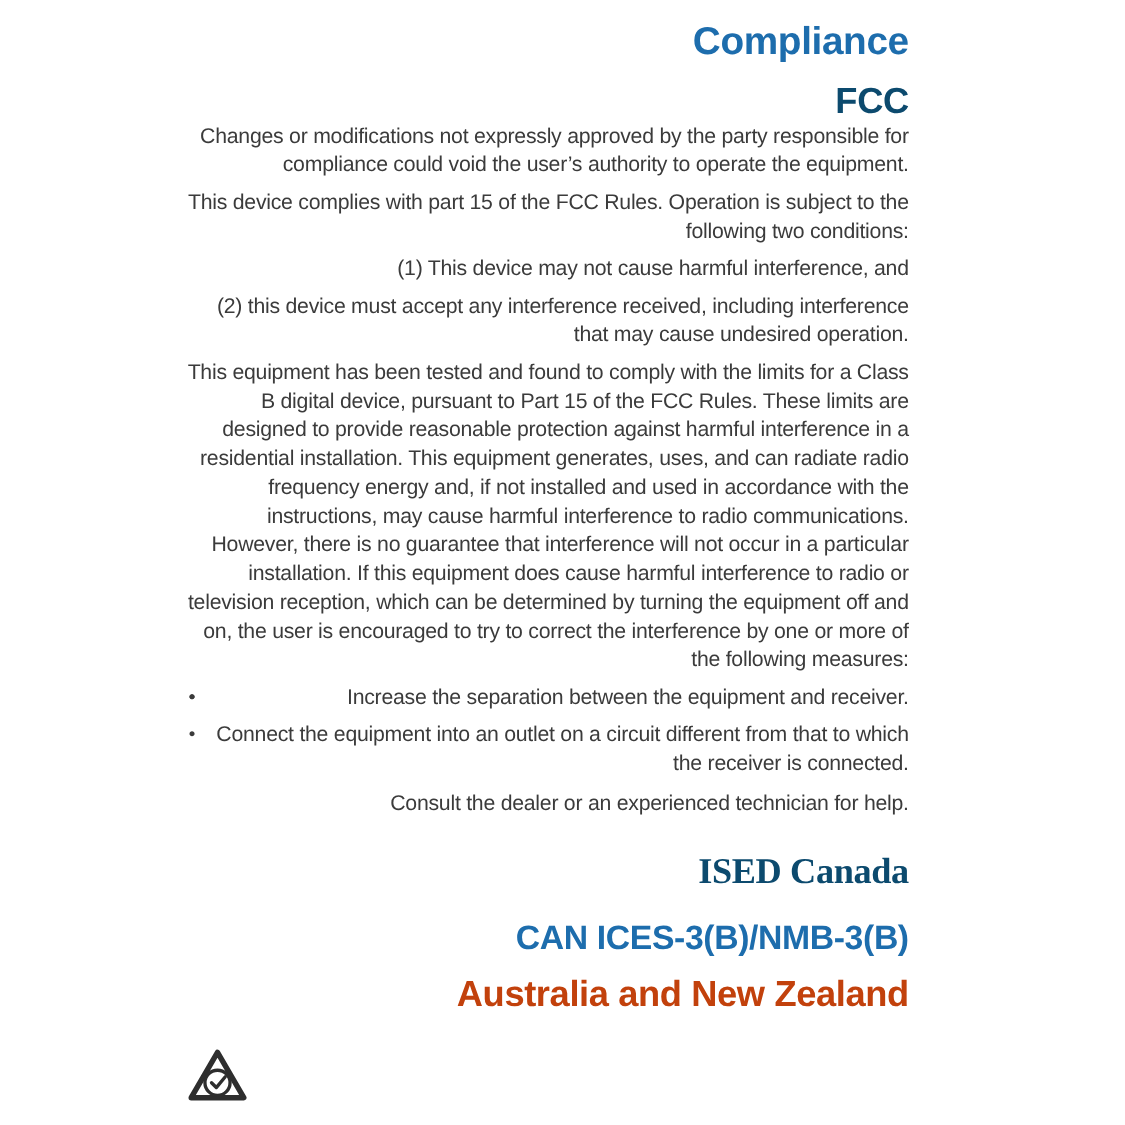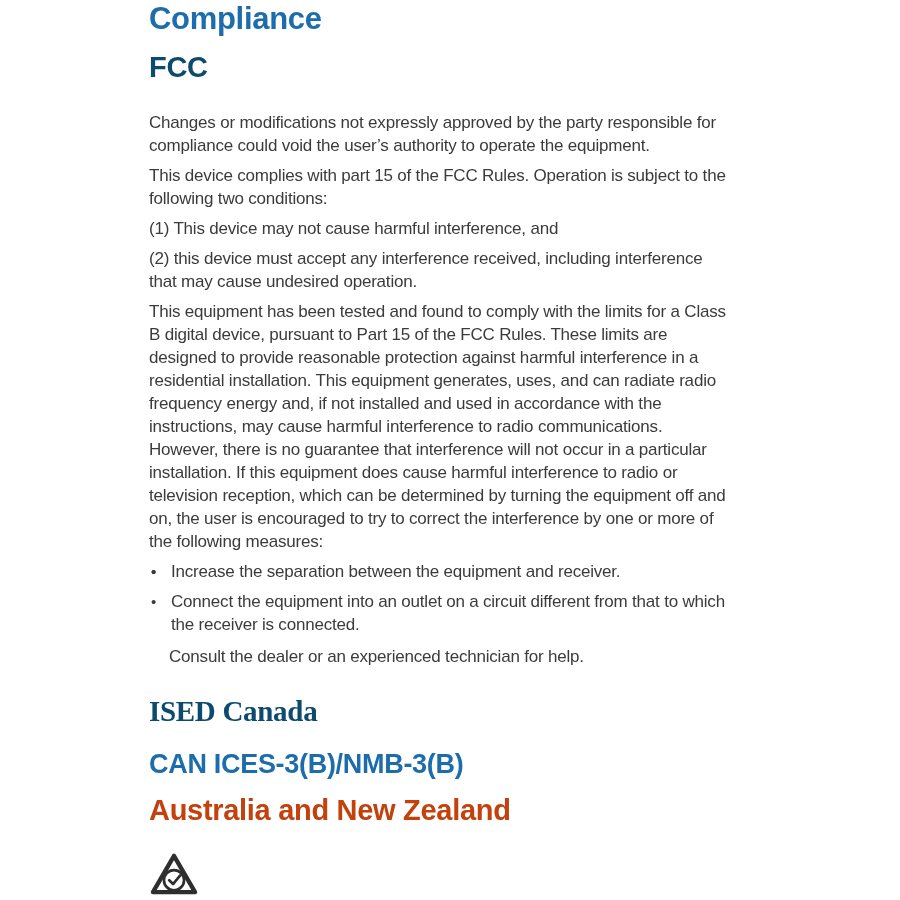--- a/index.html
+++ b/index.html
@@ -7,23 +7,24 @@
     padding: 0;
     width: 900px;
     height: 900px;
     overflow: hidden;
     background: #ffffff;
   }
   .doc {
     box-sizing: border-box;
     width: 872px;
     height: 900px;
-    padding: 2px 145px 0 149px;
+    padding: 16px 145px 0 149px;
     font-family: "Liberation Sans", sans-serif;
     color: #3b3b3b;
+    text-align: right;
   }
   .page-title {
     margin: 0;
     font-size: 31px;
     line-height: 34px;
     font-weight: 700;
     letter-spacing: -0.3px;
     color: #1d6dad;
   }
   .section-heading {
@@ -45,21 +46,21 @@
     letter-spacing: -0.3px;
     color: #1d6dad;
   }
   .body-text {
     margin: 7px 0 0 0;
     font-size: 17px;
     line-height: 23px;
     letter-spacing: -0.2px;
   }
   .body-text.first-after-heading {
-    margin-top: 28px;
+    margin-top: 0;
   }
   .measures-list {
     list-style: none;
     margin: 4px 0 0 0;
     padding: 0;
   }
   .measures-list li {
     position: relative;
     margin-top: 7px;
     padding-left: 22px;

